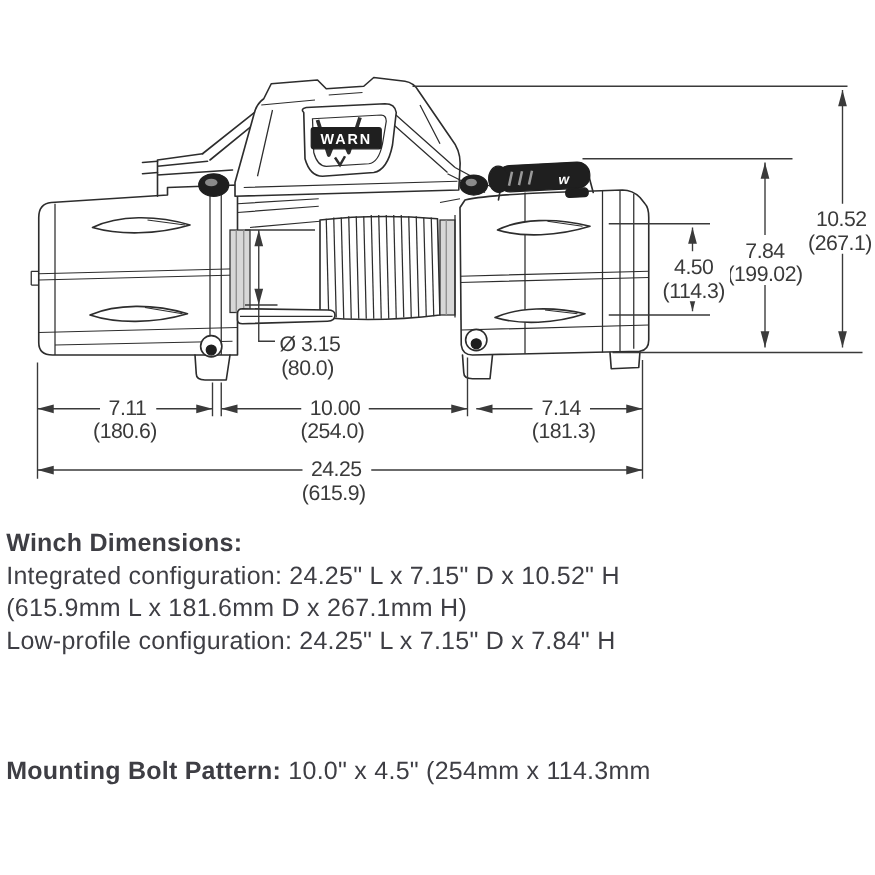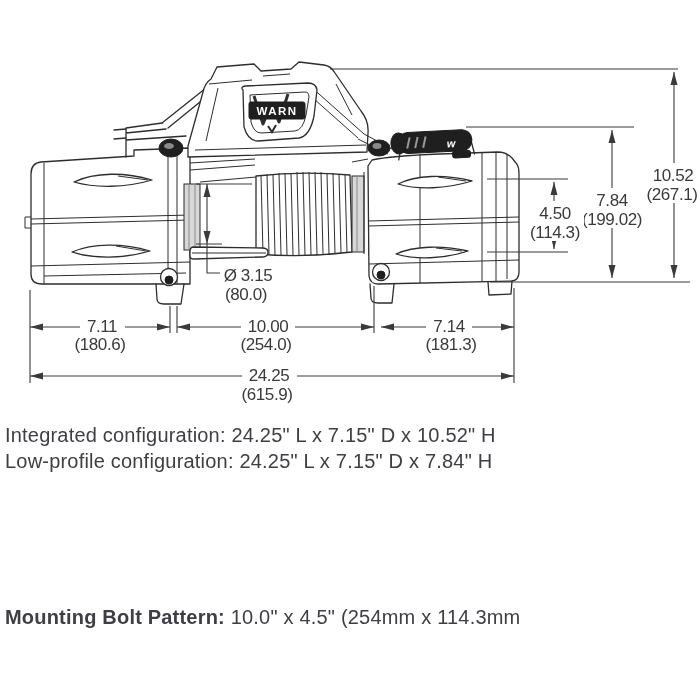--- a/index.html
+++ b/index.html
@@ -200,21 +200,23 @@
         <path class="arr" d="M30 376 L43 372.5 L43 379.5 Z M514 376 L501 372.5 L501 379.5 Z"></path>
         <rect class="bg" x="242" y="366" width="55" height="18"></rect>
         <text class="dim" x="269" y="381">24.25</text>
         <text class="dim" x="267" y="400">(615.9)</text>
       </g>
     </g>
   </svg>
   </div>
 
   <div class="specs">
+    <div class="hd">Winch Dimensions:</div>
     <div>Integrated configuration: 24.25" L x 7.15" D x 10.52" H</div>
+    <div>(615.9mm L x 181.6mm D x 267.1mm H)</div>
     <div>Low-profile configuration: 24.25" L x 7.15" D x 7.84" H</div>
   </div>
 
   <div class="mounting">
     <span class="hd">Mounting Bolt Pattern:</span>
     <span> </span>
     <span>10.0" x 4.5" (254mm x 114.3mm</span>
   </div>
 
 </div>

